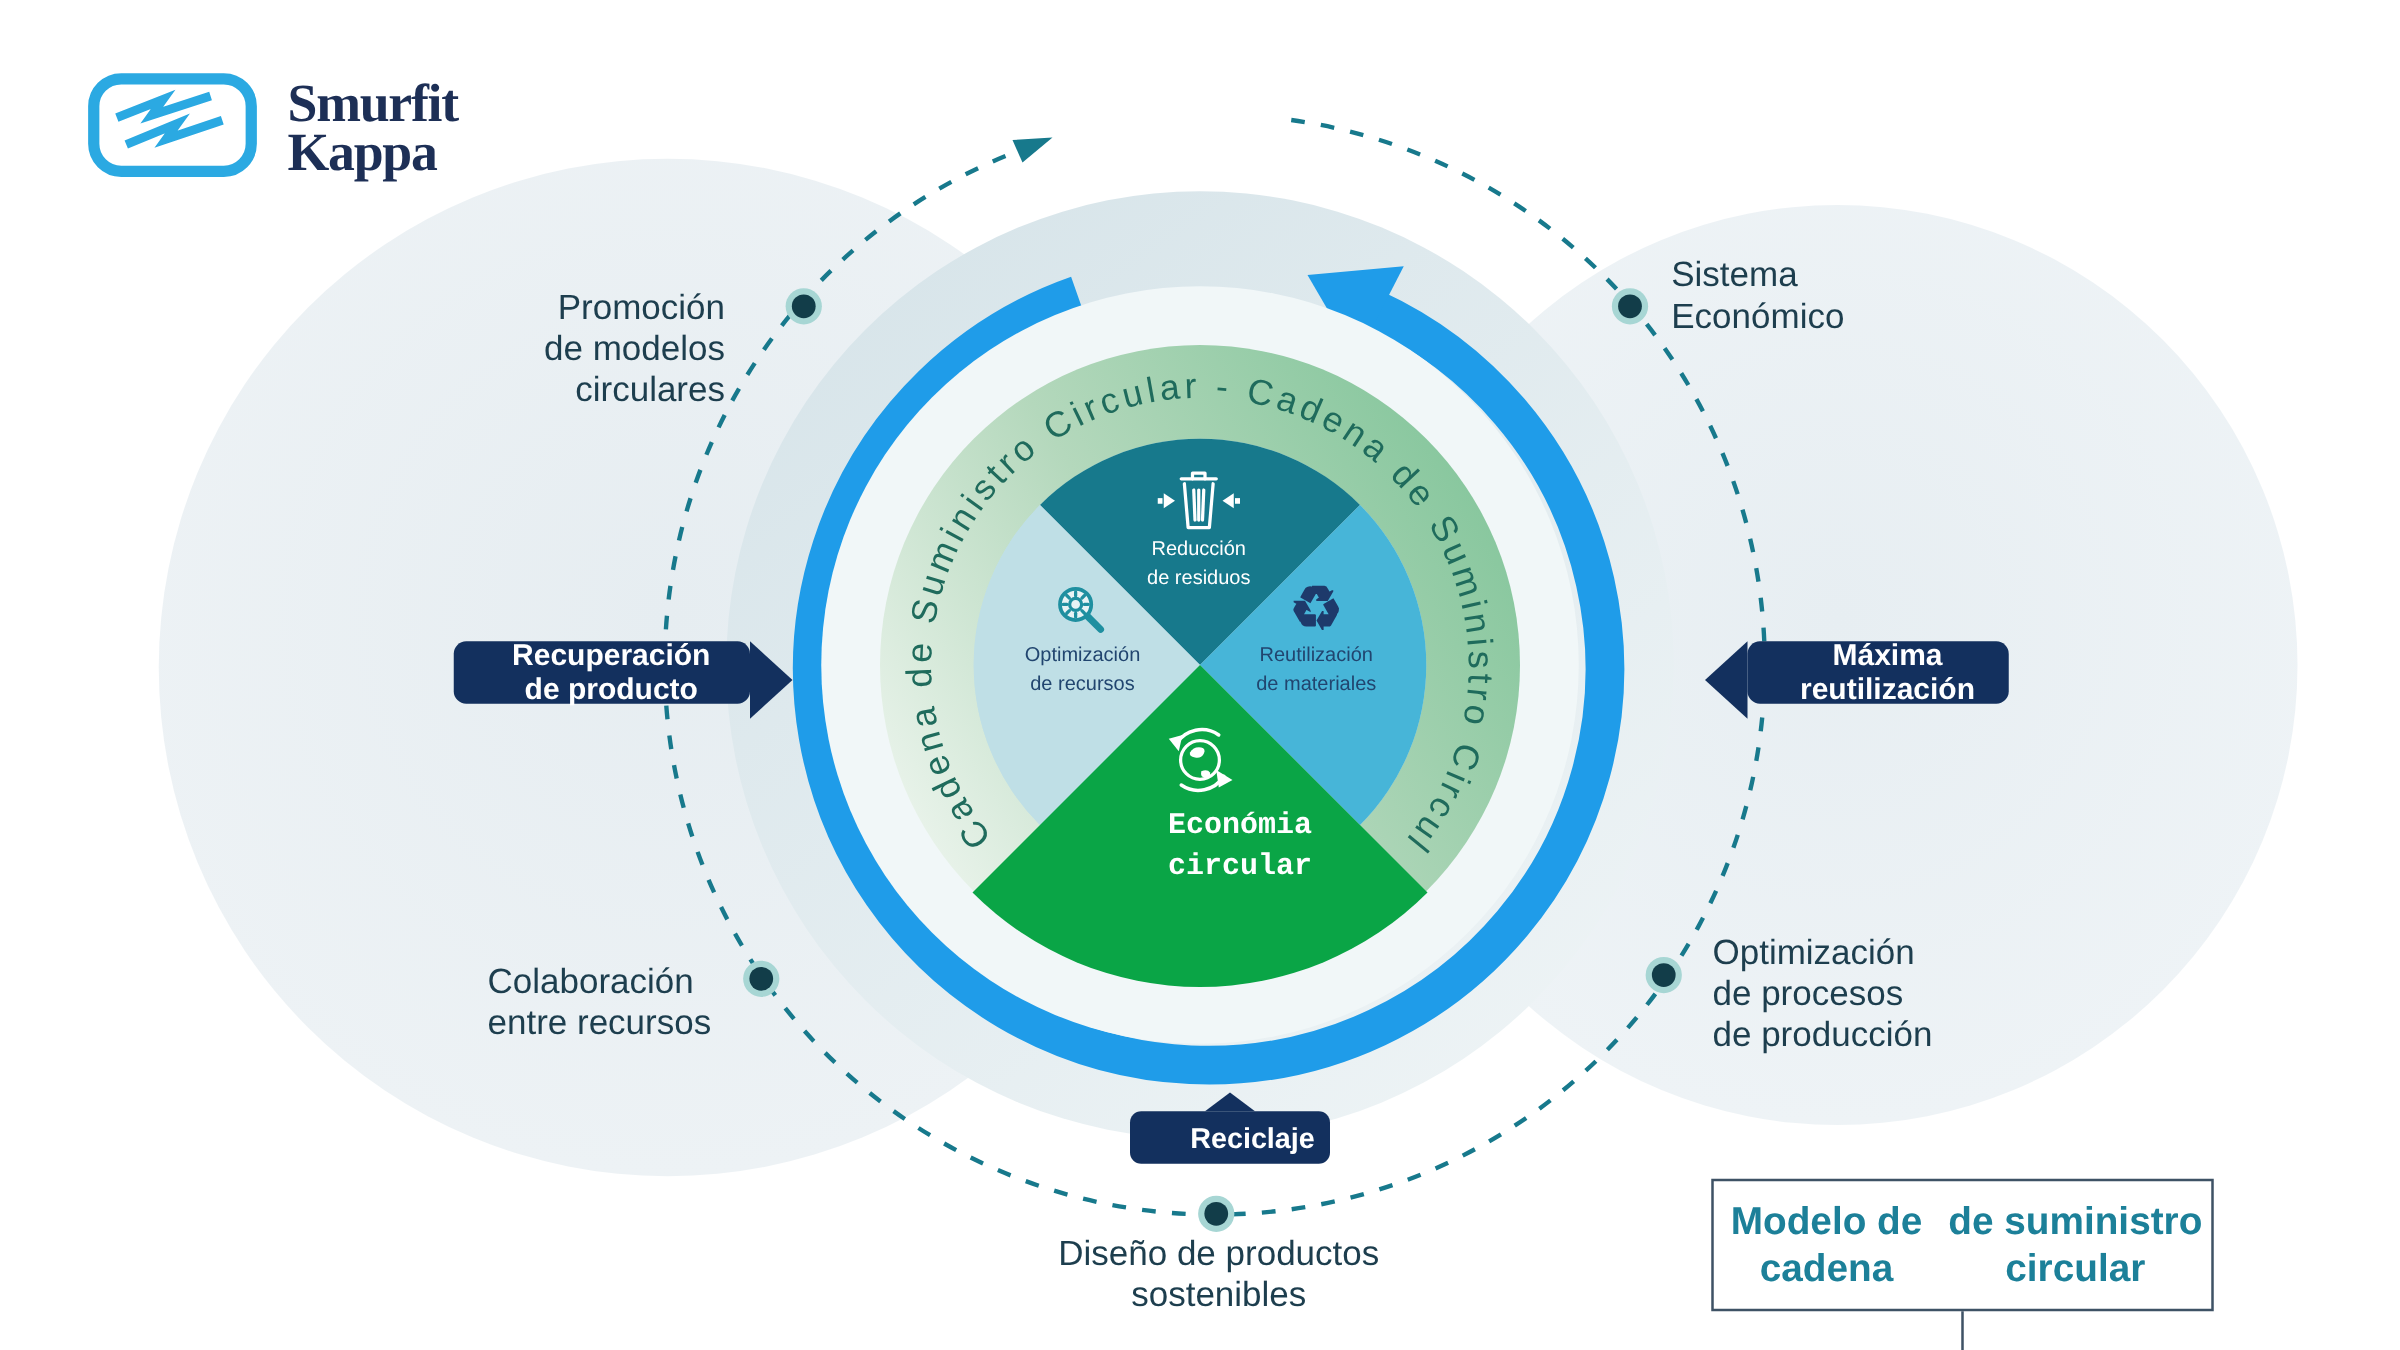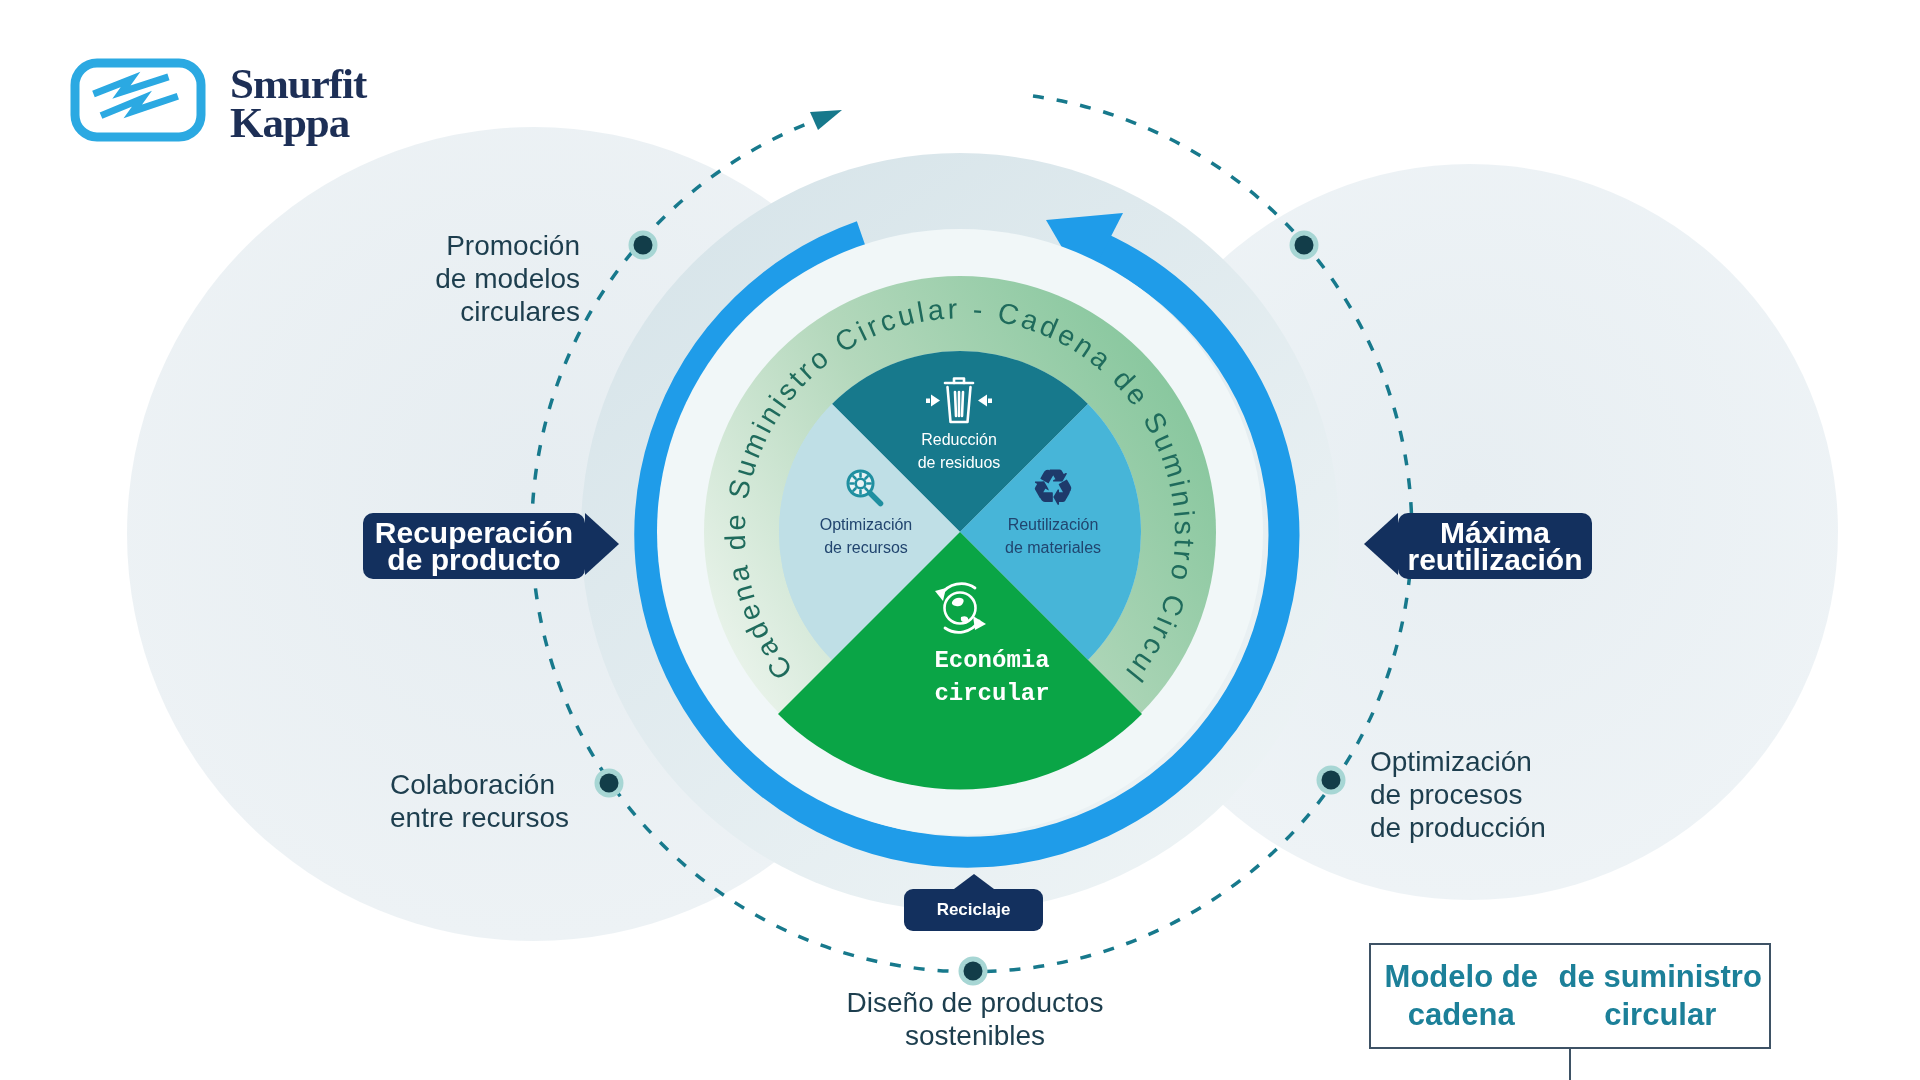--- a/index.html
+++ b/index.html
@@ -19,30 +19,30 @@
   .ol-promocion{left:300px;top:193px;width:280px;text-align:right;margin-top:36px;}
   .ol-sistema{left:1337px;top:203px;}
   .ol-colaboracion{left:390px;top:768px;}
   .ol-optimizacion{left:1370px;top:745px;}
   .ol-diseno{left:775px;top:986px;width:400px;text-align:center;}
 
   
   .badge{position:absolute;background:#13305E;color:#fff;font-weight:bold;
          border-radius:10px;display:flex;flex-direction:column;align-items:center;
          justify-content:center;text-align:center;}
-  .badge-side{width:222px;height:66px;font-size:30px;line-height:27px;}
+  .badge-side{width:222px;height:50px;font-size:24px;line-height:27px;padding-left:15px;}
   .badge-left{left:363px;top:513px;}
   .badge-left::after{content:"";position:absolute;left:100%;top:0;width:0;height:0;
          border-top:31.5px solid transparent;border-bottom:31.5px solid transparent;
          border-left:34px solid #13305E;}
   .badge-right{left:1398px;top:513px;width:194px;}
   .badge-right::before{content:"";position:absolute;right:100%;top:0;width:0;height:0;
          border-top:31.5px solid transparent;border-bottom:31.5px solid transparent;
          border-right:34px solid #13305E;}
-  .badge-reciclaje{left:904px;top:889px;width:139px;height:42px;font-size:17px;border-radius:9px;}
+  .badge-reciclaje{left:904px;top:889px;width:124px;height:42px;font-size:23px;border-radius:9px;padding-left:36px;}
   .badge-reciclaje::before{content:"";position:absolute;bottom:100%;left:50%;
          transform:translateX(-50%);width:0;height:0;
          border-left:20px solid transparent;border-right:20px solid transparent;
          border-bottom:15px solid #13305E;}
 
   
   .wheel-label{position:absolute;text-align:center;font-size:16px;line-height:23px;transform:translateX(-50%);}
   .wl-top{left:959px;top:428px;color:#FFFFFF;}
   .wl-left{left:866px;top:513px;color:#21456F;}
   .wl-right{left:1053px;top:513px;color:#21456F;}
@@ -192,20 +192,24 @@
   <div class="wheel-label wl-bottom">
     <div>Económia</div>
     <div>circular</div>
   </div>
 
   <div class="orbit-label ol-promocion">
     <div>Promoción</div>
     <div>de modelos</div>
     <div>circulares</div>
   </div>
+  <div class="orbit-label ol-sistema">
+    <div>Sistema</div>
+    <div>Económico</div>
+  </div>
   <div class="orbit-label ol-colaboracion">
     <div>Colaboración</div>
     <div>entre recursos</div>
   </div>
   <div class="orbit-label ol-optimizacion">
     <div>Optimización</div>
     <div>de procesos</div>
     <div>de producción</div>
   </div>
   <div class="orbit-label ol-diseno">

